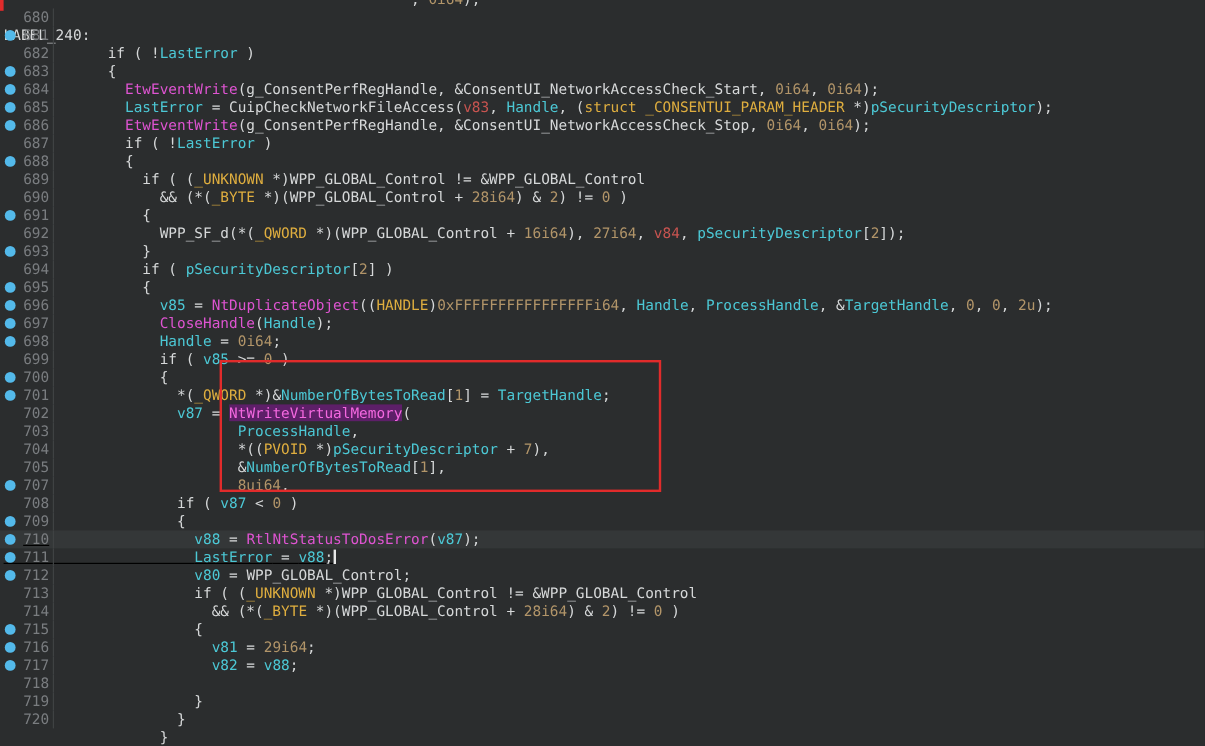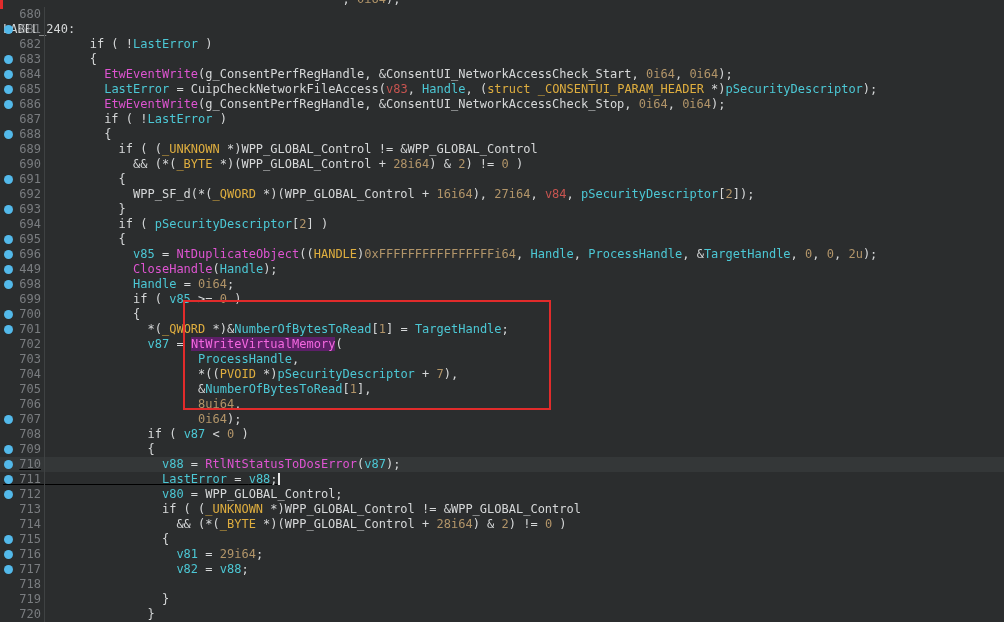--- a/index.html
+++ b/index.html
@@ -188,21 +188,21 @@
           </div>
           <div class="gut-num">696</div>
         </div>
         <div class="code"><span class="c-p">                  </span><span class="c-fn">CloseHandle</span><span class="c-p">(</span><span class="c-var">Handle</span><span class="c-p">);</span></div>
       </div>
       <div class="row">
         <div class="gutter">
           <div class="gut-dot">
             <span class="dot"></span>
           </div>
-          <div class="gut-num">449</div>
+          <div class="gut-num">697</div>
         </div>
         <div class="code"><span class="c-p">                  </span><span class="c-var">Handle</span><span class="c-p"> = </span><span class="c-num">0i64</span><span class="c-p">;</span></div>
       </div>
       <div class="row">
         <div class="gutter">
           <div class="gut-dot">
             <span class="dot"></span>
           </div>
           <div class="gut-num">698</div>
         </div>
@@ -253,27 +253,20 @@
           <div class="gut-num">704</div>
         </div>
         <div class="code"><span class="c-p">                           &amp;</span><span class="c-var">NumberOfBytesToRead</span><span class="c-p">[</span><span class="c-num">1</span><span class="c-p">],</span></div>
       </div>
       <div class="row">
         <div class="gutter">
           <div class="gut-dot"></div>
           <div class="gut-num">705</div>
         </div>
         <div class="code"><span class="c-p">                           </span><span class="c-num">8ui64</span><span class="c-p">,</span></div>
-      </div>
-      <div class="row">
-        <div class="gutter">
-          <div class="gut-dot"></div>
-          <div class="gut-num">706</div>
-        </div>
-        <div class="code"><span class="c-p">                           </span><span class="c-num">0i64</span><span class="c-p">);</span></div>
       </div>
       <div class="row">
         <div class="gutter">
           <div class="gut-dot">
             <span class="dot"></span>
           </div>
           <div class="gut-num">707</div>
         </div>
         <div class="code"><span class="c-p">                    if ( </span><span class="c-var">v87</span><span class="c-p"> &lt; </span><span class="c-num">0</span><span class="c-p"> )</span></div>
       </div>

